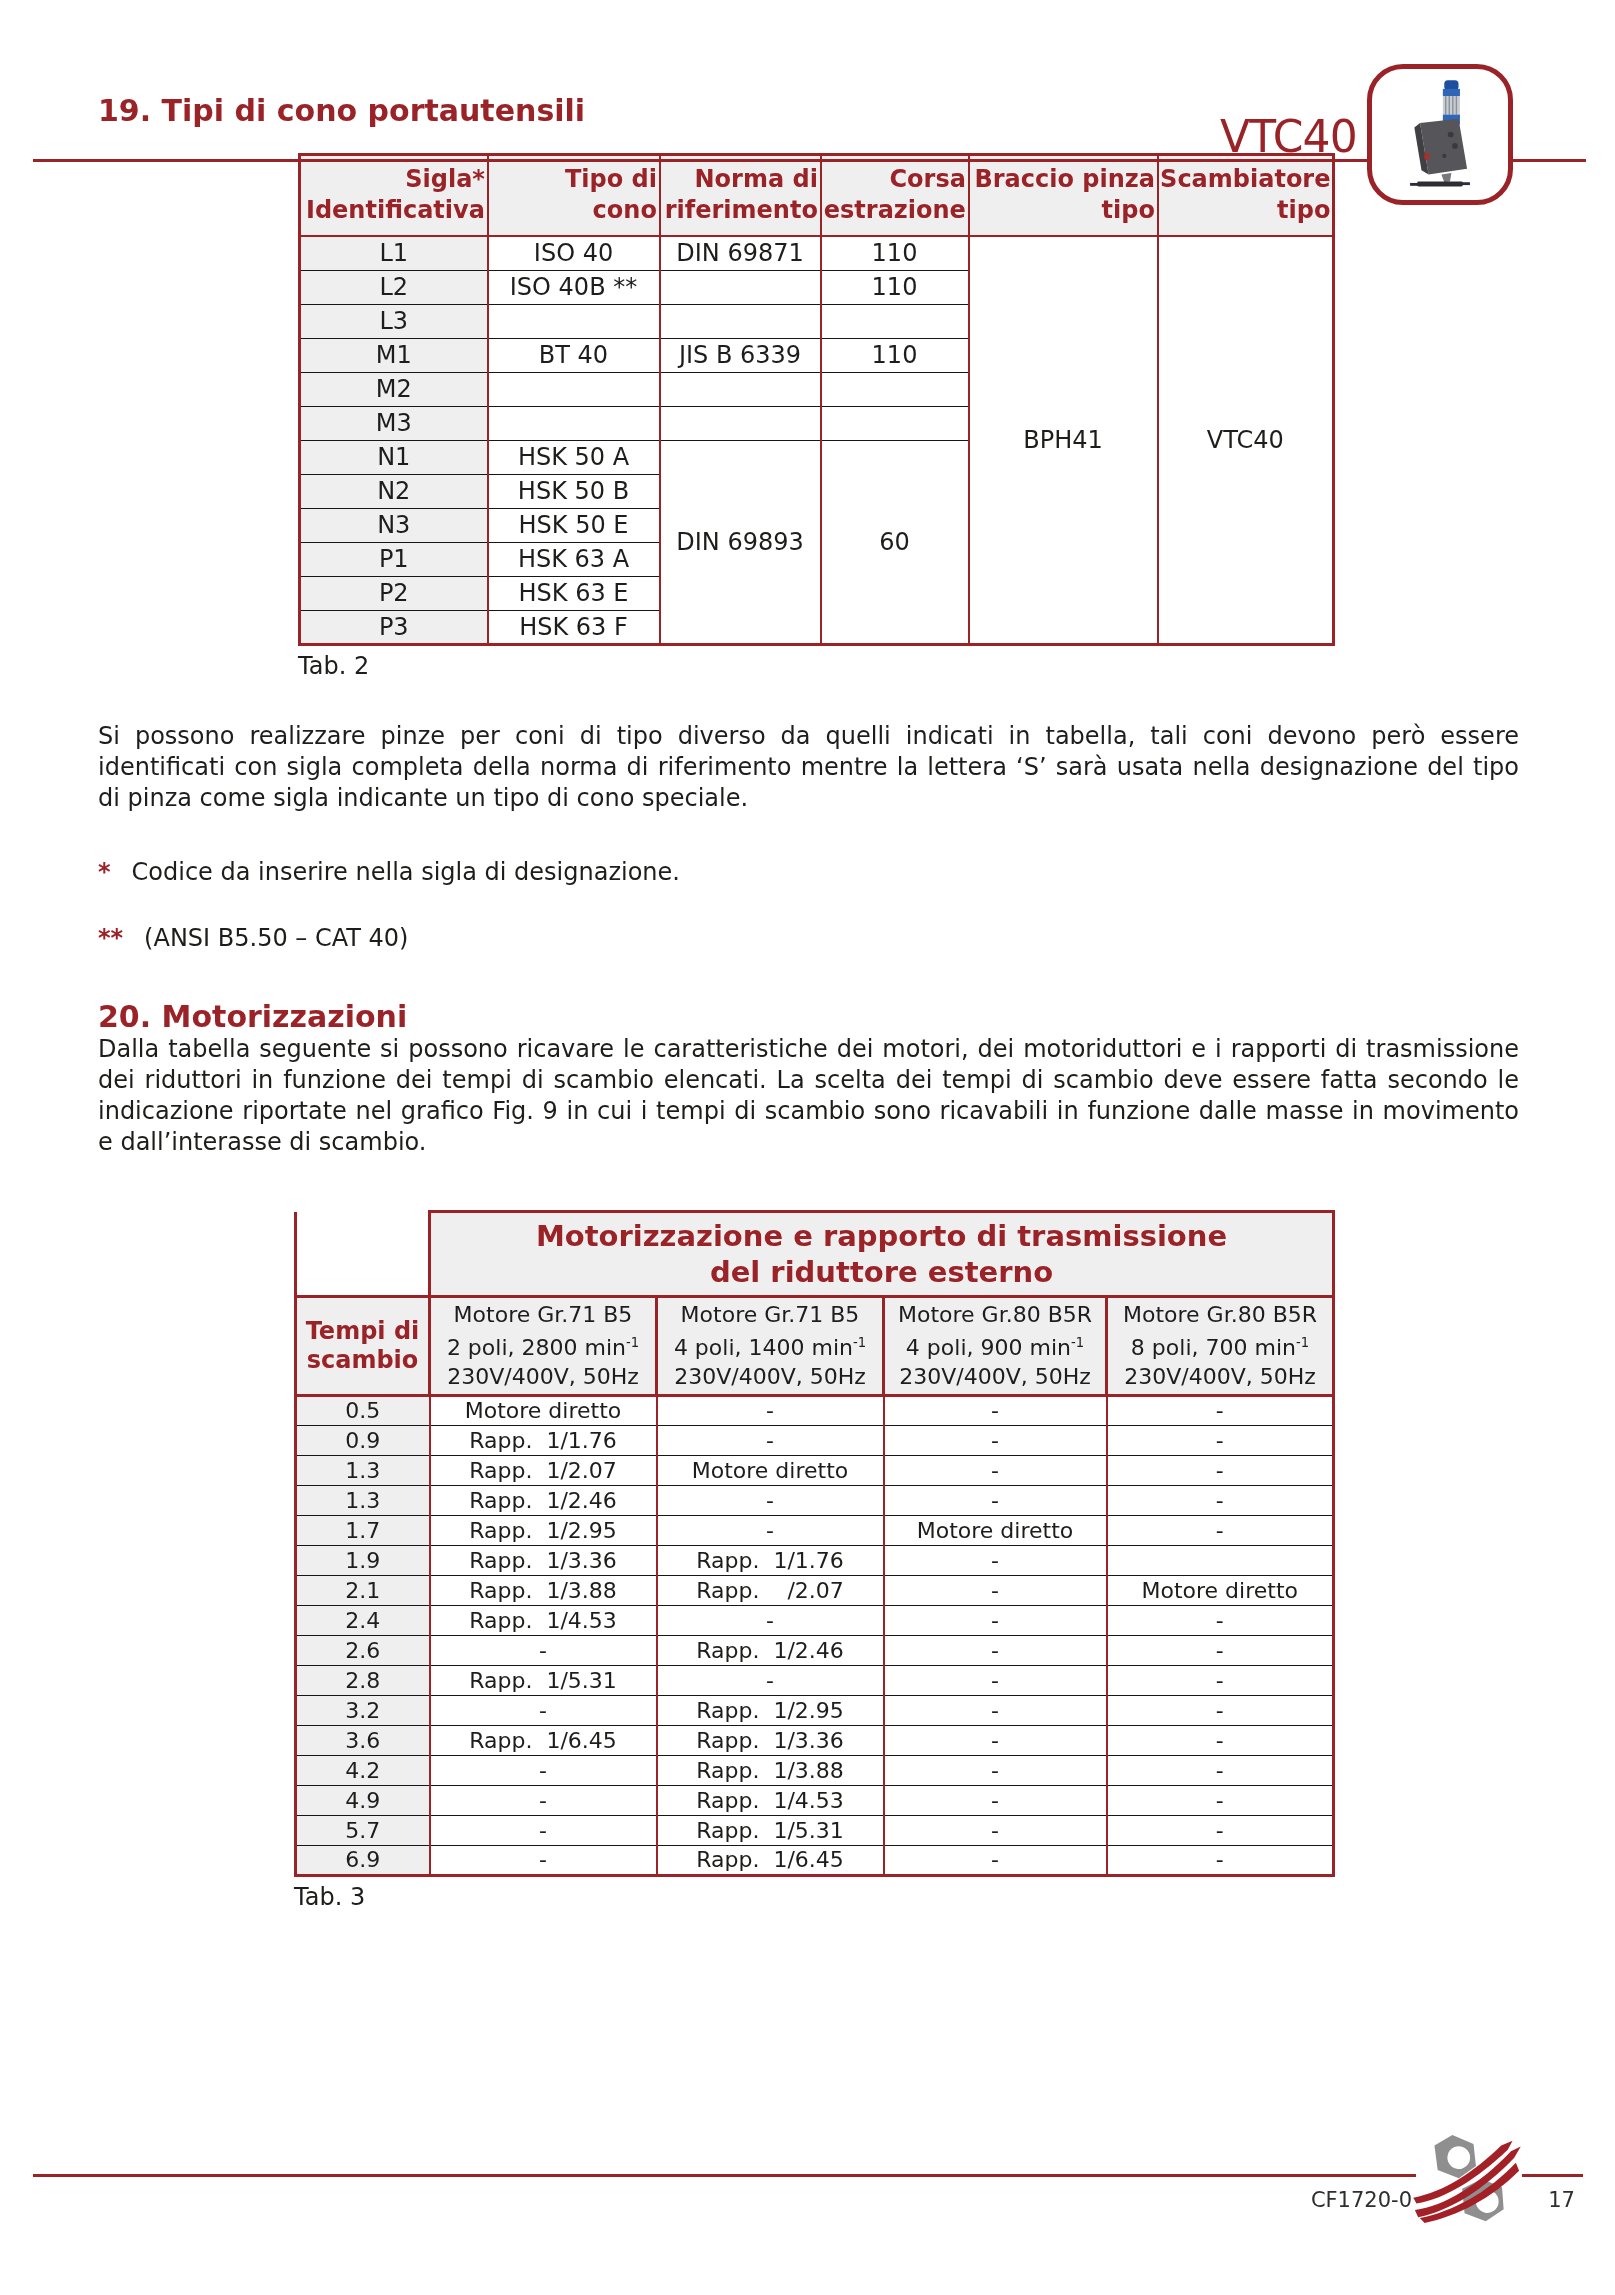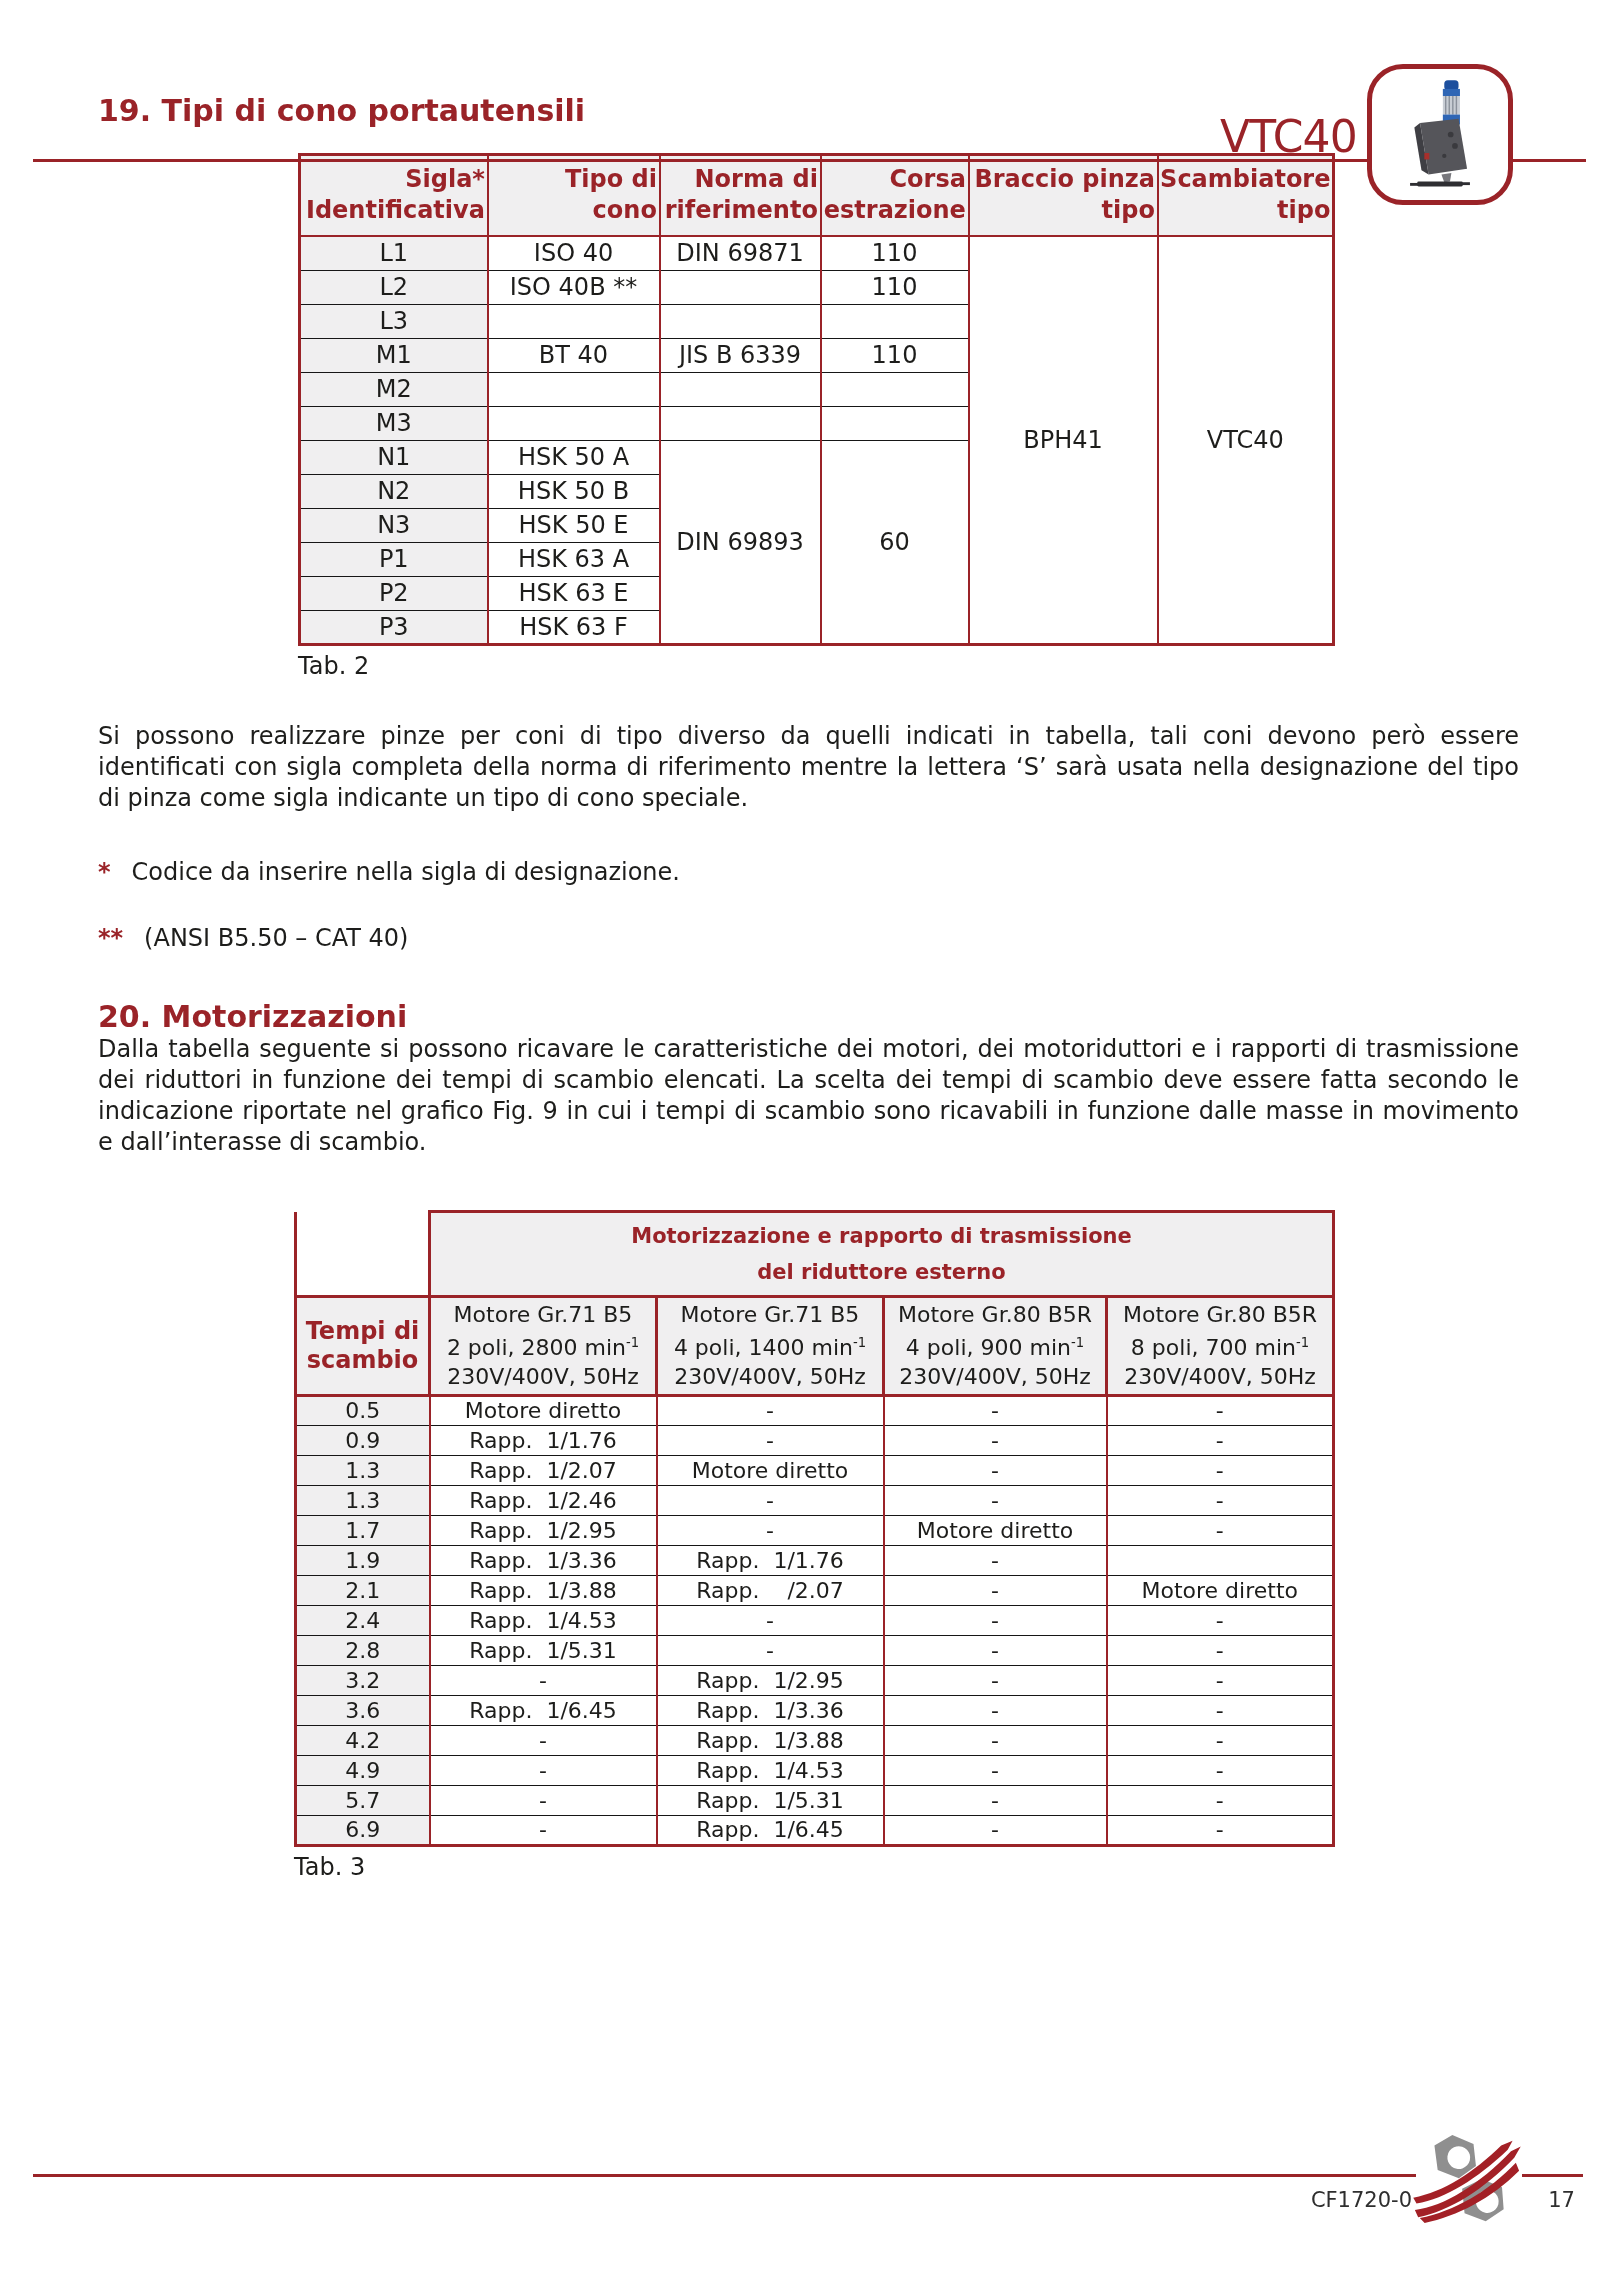--- a/index.html
+++ b/index.html
@@ -62,21 +62,21 @@
     text-align:center;font-size:24px;height:34px;vertical-align:middle;
     background:#fff;
   }
   .t1 td.c0{background:var(--gray);}
   
   .t2wrap{margin:52px 0 0 294px;}
   .t2 th, .t2 td{vertical-align:middle;text-align:center;}
   .t2 td.blank{border:none;background:transparent;}
   .t2 th.span{
     background:var(--gray);color:var(--red);font-weight:bold;
-    font-size:21px;line-height:36px;border:3.3px solid var(--red);
+    font-size:29px;line-height:36px;border:3.3px solid var(--red);
     padding:4.9px 0;
   }
   .t2 th.tempi{
     background:var(--gray);color:var(--red);font-weight:bold;
     font-size:24px;line-height:29px;border:3.3px solid var(--red);
   }
   .t2 th.colh{
     background:var(--gray);color:var(--ink);font-weight:normal;
     font-size:22px;line-height:28px;border:3.3px solid var(--red);
     padding:3.3px 0;
@@ -358,20 +358,27 @@
             <td>Motore diretto</td>
           </tr>
           <tr>
             <td class="c0">2.4</td>
             <td>Rapp.  1/4.53</td>
             <td>-</td>
             <td>-</td>
             <td>-</td>
           </tr>
           <tr>
+            <td class="c0">2.6</td>
+            <td>-</td>
+            <td>Rapp.  1/2.46</td>
+            <td>-</td>
+            <td>-</td>
+          </tr>
+          <tr>
             <td class="c0">2.8</td>
             <td>Rapp.  1/5.31</td>
             <td>-</td>
             <td>-</td>
             <td>-</td>
           </tr>
           <tr>
             <td class="c0">3.2</td>
             <td>-</td>
             <td>Rapp.  1/2.95</td>

